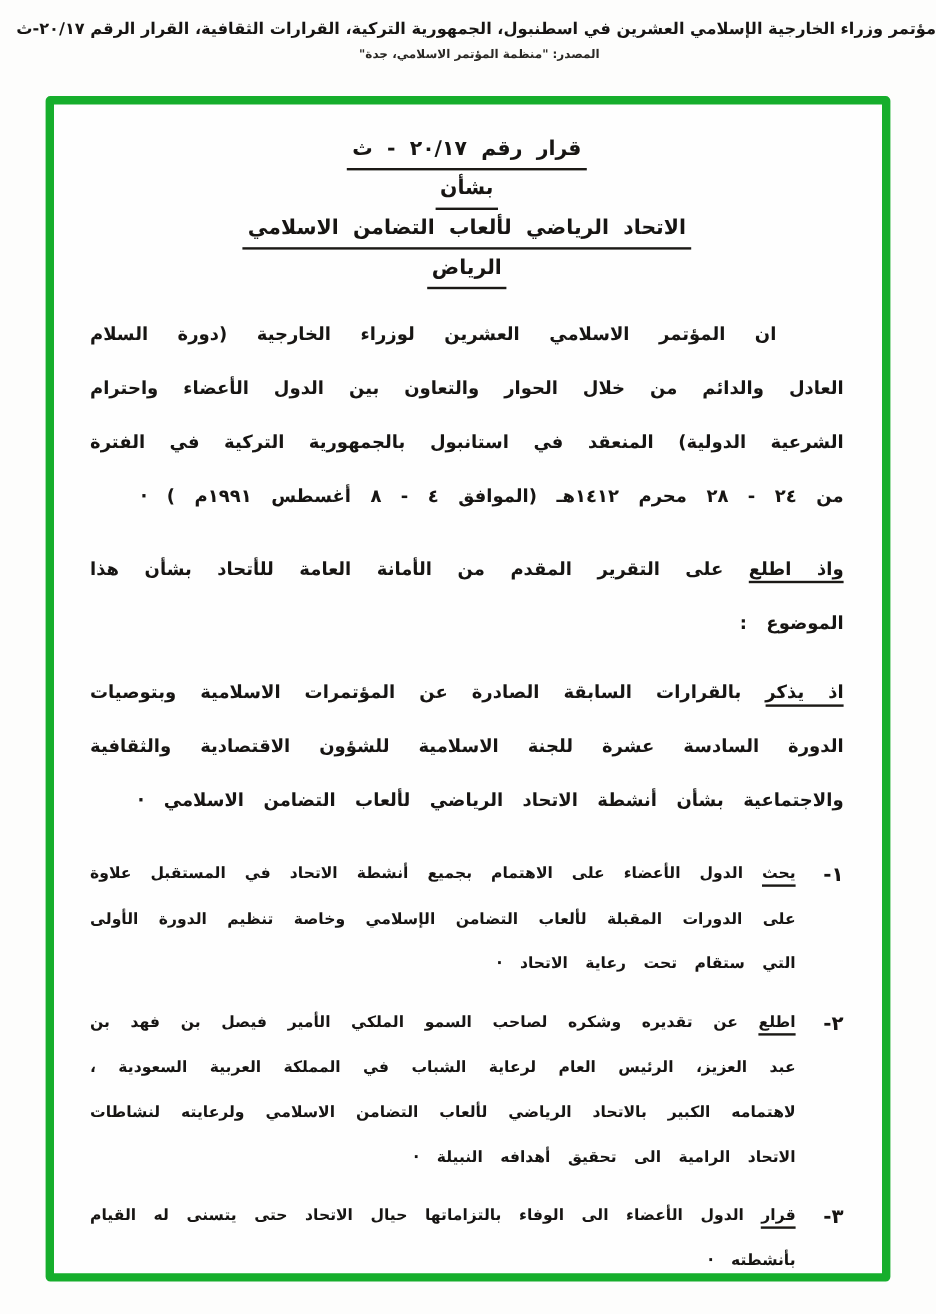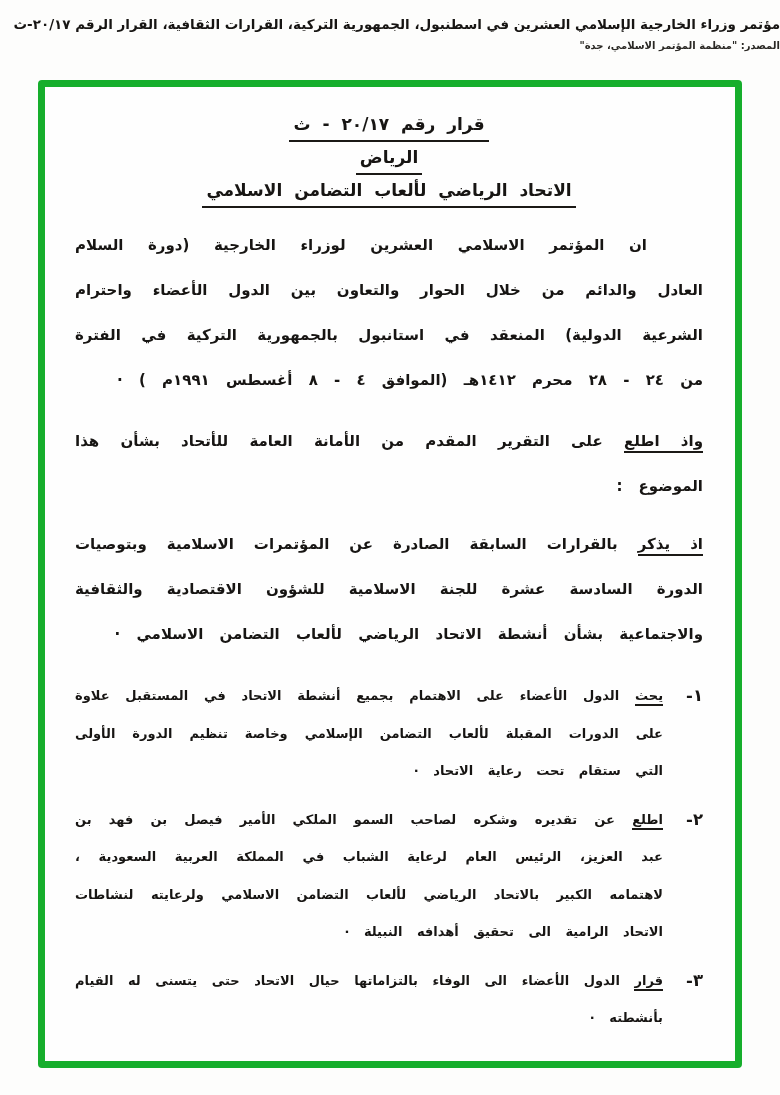--- a/index.html
+++ b/index.html
@@ -5,21 +5,21 @@
   * { box-sizing: border-box; }
   html, body {
     margin: 0; padding: 0;
     width: 780px; height: 1095px;
     background: #fdfdfc;
     font-family: "DejaVu Sans", sans-serif;
     color: #171513;
     overflow: hidden;
   }
   
-  .doc-header { text-align: right; padding-top: 13px; margin-left: 19px; }
+  .doc-header { text-align: center; padding-top: 13px; margin-left: 19px; }
   .hdr-line1 {
     direction: rtl;
     font-size: 13.5px;
     font-weight: bold;
     line-height: 22px;
     white-space: nowrap;
     letter-spacing: 0.2px;
   }
   .hdr-line2 {
     direction: rtl;
@@ -103,22 +103,23 @@
 
 <div class="doc-header">
   <div class="hdr-line1">مؤتمر وزراء الخارجية الإسلامي العشرين في اسطنبول، الجمهورية التركية، القرارات الثقافية، القرار الرقم ٢٠/١٧-ث</div>
   <div class="hdr-line2">المصدر:  "منظمة المؤتمر الاسلامي، جدة"</div>
 </div>
 
 <div class="frame">
 
   <div class="title-block">
     <div class="title-line"><span>قرار رقم ٢٠/١٧ - ث</span></div>
+    <div class="title-line"><span>بشأن</span></div>
+    <div class="title-line"><span>الاتحاد الرياضي لألعاب التضامن الاسلامي</span></div>
     <div class="title-line"><span>الرياض</span></div>
-    <div class="title-line"><span>الاتحاد الرياضي لألعاب التضامن الاسلامي</span></div>
   </div>
 
   <p class="para first"><span class="lead" style="border-bottom:none"></span>
     <span>ان المؤتمر الاسلامي العشرين لوزراء الخارجية (دورة السلام العادل والدائم من خلال الحوار والتعاون بين الدول الأعضاء واحترام الشرعية الدولية) المنعقد في استانبول بالجمهورية التركية في الفترة من ٢٤ - ٢٨ محرم ١٤١٢هـ (الموافق ٤ - ٨ أغسطس ١٩٩١م ) ·</span></p>
 
   <p class="para"><span class="lead">واذ اطلع</span>
     <span>على التقرير المقدم من الأمانة العامة للأتحاد بشأن هذا الموضوع :</span></p>
 
   <p class="para"><span class="lead">اذ يذكر</span>
     <span>بالقرارات السابقة الصادرة عن المؤتمرات الاسلامية وبتوصيات الدورة السادسة عشرة للجنة الاسلامية للشؤون الاقتصادية والثقافية والاجتماعية بشأن أنشطة الاتحاد الرياضي لألعاب التضامن الاسلامي ·</span></p>

